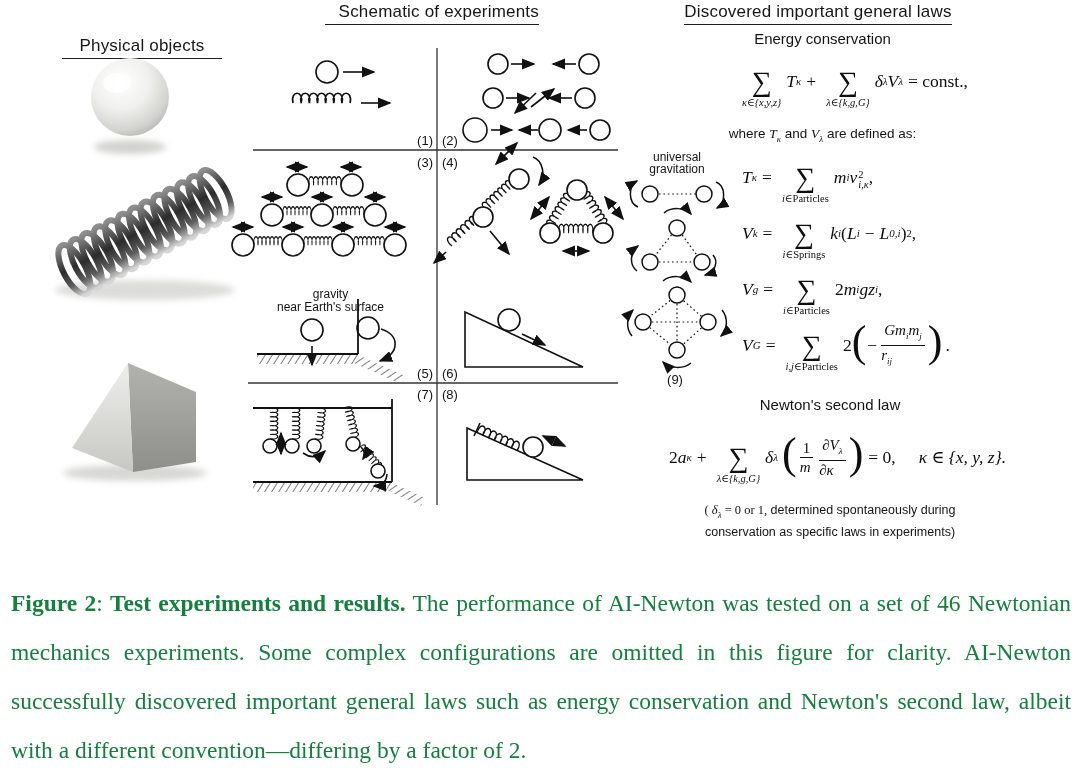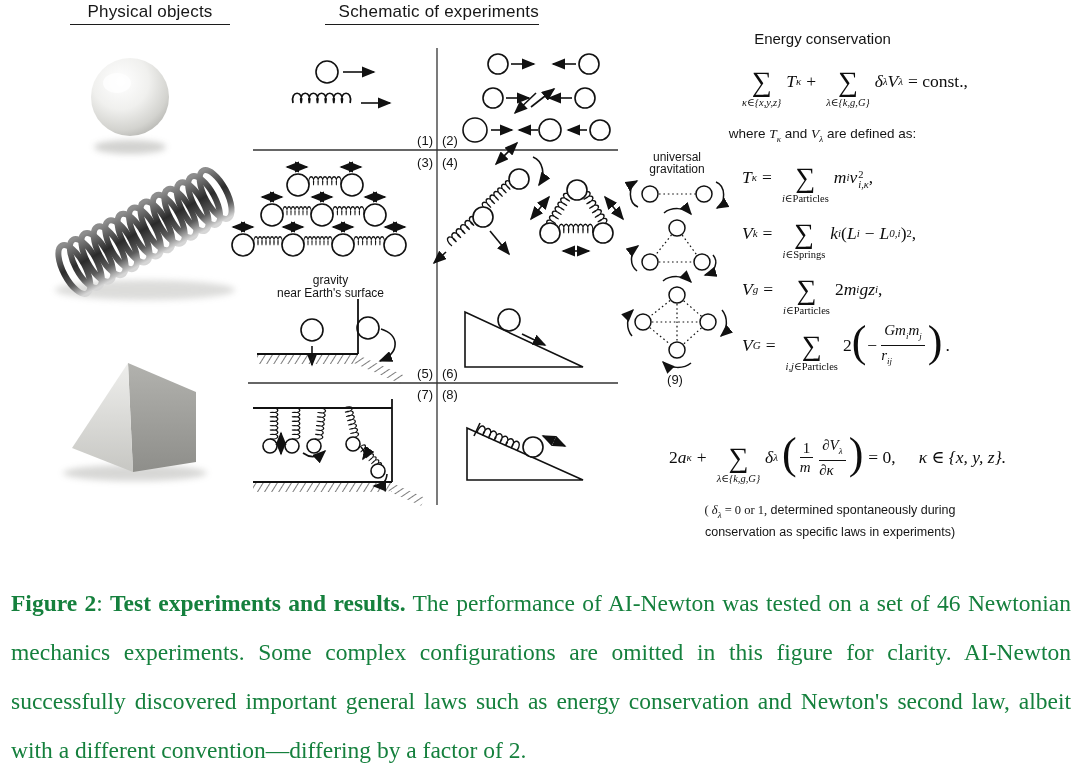--- a/index.html
+++ b/index.html
@@ -52,22 +52,23 @@
            line-height:49px;color:#15803d;text-align:justify;}
   .caption b{font-weight:bold;}
 
   svg{position:absolute;}
 </style>
 </head>
 <body>
 
 <div class="page">
 
-  <div class="hdr" style="left:70px;width:160px;">Physical objects</div>
+  <div class="hdr" style="left:62px;width:160px;margin-top:34px;">Physical objects</div>
   <div class="hdr" style="left:325px;width:214px;text-align:right;">Schematic of experiments</div>
+  <div class="hdr" style="left:684px;width:268px;">Discovered important general laws</div>
 
   <svg style="left:35px;top:45px;" width="210" height="450" viewBox="0 0 210 450">
     <defs>
       <radialGradient id="sphereG" cx="0.38" cy="0.3" r="0.8">
         <stop offset="0" stop-color="#ffffff"></stop>
           <stop offset="0.45" stop-color="#f0f0ee"></stop>
         <stop offset="0.78" stop-color="#d3d3cf"></stop>
           <stop offset="1" stop-color="#aeaeaa"></stop>
       </radialGradient>
       <linearGradient id="metal" x1="0" y1="0" x2="0" y2="1">
@@ -298,21 +299,21 @@
   <span class="plabel tright" style="left:399px;top:133px;width:34px;">(1)</span>
   <span class="plabel" style="left:442px;top:133px;width:34px;">(2)</span>
   <span class="plabel tright" style="left:399px;top:155px;width:34px;">(3)</span>
   <span class="plabel" style="left:442px;top:155px;width:34px;">(4)</span>
   <span class="plabel tright" style="left:397px;top:366px;width:36px;">(5)</span>
   <span class="plabel" style="left:442px;top:366px;width:36px;">(6)</span>
   <span class="plabel tright" style="left:397px;top:387px;width:36px;">(7)</span>
   <span class="plabel" style="left:442px;top:387px;width:36px;">(8)</span>
   <span class="plabel tcenter" style="left:653px;top:372px;width:44px;">(9)</span>
 
-  <div class="anno" style="left:268px;top:274px;width:125px;">
+  <div class="anno" style="left:268px;top:288px;width:125px;">
     <div>gravity</div>
     <div>near Earth's surface</div>
   </div>
   <div class="anno anno-sm" style="left:632px;top:151px;width:90px;">
     <div>universal</div>
     <div>gravitation</div>
   </div>
 
   <div class="law-h" style="left:695px;top:30px;width:255px;">Energy conservation</div>
 
@@ -411,20 +412,21 @@
     <span class="bigp">(</span>
     <span class="mo" style="margin:0 1px;">−</span>
     <span class="frac">
       <span class="num"><span class="mi">G</span><span class="mi">m</span><sub style="font-size:9px;">i</sub><span class="mi">m</span><sub style="font-size:9px;">j</sub></span>
       <span class="den"><span class="mi">r</span><sub style="font-size:9px;">ij</sub></span>
     </span>
     <span class="bigp">)</span>
     <span class="mn" style="margin-left:3px;">.</span>
   </div>
 
+  <div class="law-h" style="left:700px;top:396px;width:260px;">Newton's second law</div>
 
   <div class="mrow" style="left:645px;top:426px;width:385px;height:62px;">
     <span class="mn">2</span>
       <span class="mi">a</span>
       <sub>κ</sub>
     <span class="mo">+</span>
     <span class="bigop">
       <span class="sigma">∑</span>
       <span class="lim"><span class="lv">λ∈{k,g,G}</span></span>
     </span>

